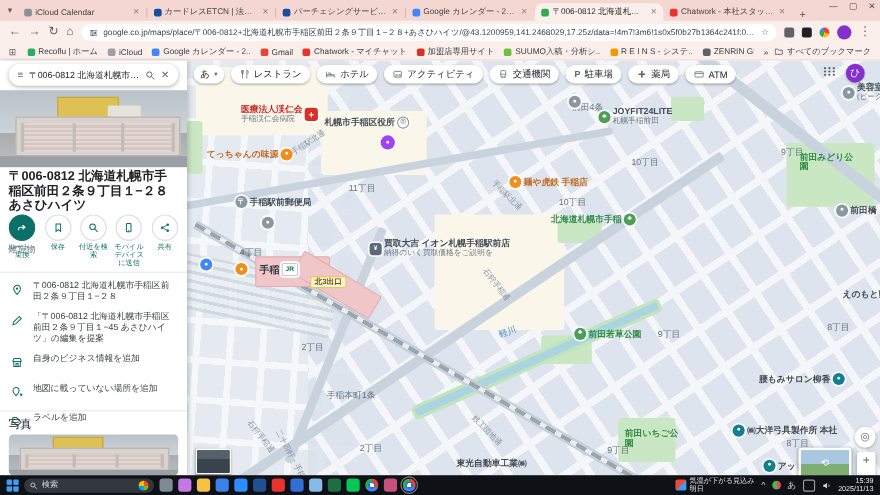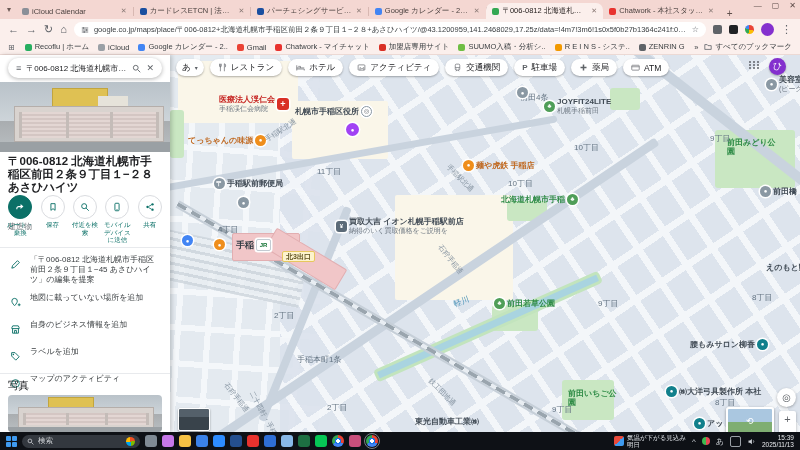--- a/index.html
+++ b/index.html
@@ -336,36 +336,43 @@
               </svg>
             </span>
           <span class="lb">共有</span>
         </div>
       </div>
 
       <div class="divider" style="top:192px;"></div>
       <div id="infolist">
           <div class="inforow">
             <span class="iic"><svg width="11" height="11" viewBox="0 0 12 12">
+                <path d="M6 1.5A3.3 3.3 0 0 1 9.3 4.8C9.3 7 6 10.5 6 10.5S2.7 7 2.7 4.8A3.3 3.3 0 0 1 6 1.5z" fill="none" stroke="currentColor"></path>
+                <circle cx="6" cy="4.8" r="1.1" fill="currentColor"></circle>
+              </svg></span>
+            <span class="itx">〒006-0812 北海道札幌市手稲区前田２条９丁目１−２８</span>
+          </div>
+          <div class="inforow">
+            <span class="iic"><svg width="11" height="11" viewBox="0 0 12 12">
                 <path d="M2 10l.8-2.8 5.4-5.4 2 2-5.4 5.4z" fill="none" stroke="currentColor"></path>
               </svg></span>
             <span class="itx">「〒006-0812 北海道札幌市手稲区前田２条９丁目１−45 あさひハイツ」の編集を提案</span>
+          </div>
+          <div class="inforow">
+            <span class="iic"><svg width="11" height="11" viewBox="0 0 12 12">
+                <path d="M2 4l1-2h6l1 2v1H2zM2.8 5v5h6.4V5M5 10V7h2v3" fill="none" stroke="currentColor"></path>
+              </svg></span>
+            <span class="itx">自身のビジネス情報を追加</span>
           </div>
           <div class="inforow">
             <span class="iic"><svg width="11" height="11" viewBox="0 0 12 12">
                 <path d="M5 1.5A3 3 0 0 1 8 4.5C8 6.5 5 9.5 5 9.5S2 6.5 2 4.5A3 3 0 0 1 5 1.5z" fill="none" stroke="currentColor"></path>
                 <path d="M8.5 8.5h3M10 7v3" stroke="currentColor"></path>
               </svg></span>
             <span class="itx">地図に載っていない場所を追加</span>
-          </div>
-          <div class="inforow">
-            <span class="iic"><svg width="11" height="11" viewBox="0 0 12 12">
-                <path d="M2 4l1-2h6l1 2v1H2zM2.8 5v5h6.4V5M5 10V7h2v3" fill="none" stroke="currentColor"></path>
-              </svg></span>
-            <span class="itx">自身のビジネス情報を追加</span>
           </div>
           <div class="inforow">
             <span class="iic"><svg width="11" height="11" viewBox="0 0 12 12">
                 <path d="M1.8 5.5V1.8h3.7L10 6.3 6.3 10z" fill="none" stroke="currentColor"></path>
                 <circle cx="3.7" cy="3.7" r=".8" fill="currentColor"></circle>
               </svg></span>
             <span class="itx">ラベルを追加</span>
           </div>
           <div class="inforow">
             <span class="iic"><svg width="11" height="11" viewBox="0 0 12 12">
@@ -640,21 +647,21 @@
         <div class="ml k-poi" style="left: 245px; top: 362px; align-items: flex-end;">
           <span class="txt">
             <span>東光自動車工業㈱</span>
           </span>
         </div>
         <div class="ml k-road" style="left: 260px; top: 320px; transform: rotate(45deg);">
           <span class="txt">
             <span>鉄工団地通</span>
           </span>
         </div>
-        <div class="ml k-park" style="left: 324px; top: 243px;">
+        <div class="ml k-park" style="left: 352px; top: 243px;">
           <span class="pic i-green">♣</span>
           <span class="txt">
             <span>前田若草公園</span>
           </span>
         </div>
         <div class="ml k-area" style="left: 428px; top: 244px;">
           <span class="txt">
             <span>9丁目</span>
           </span>
         </div>

